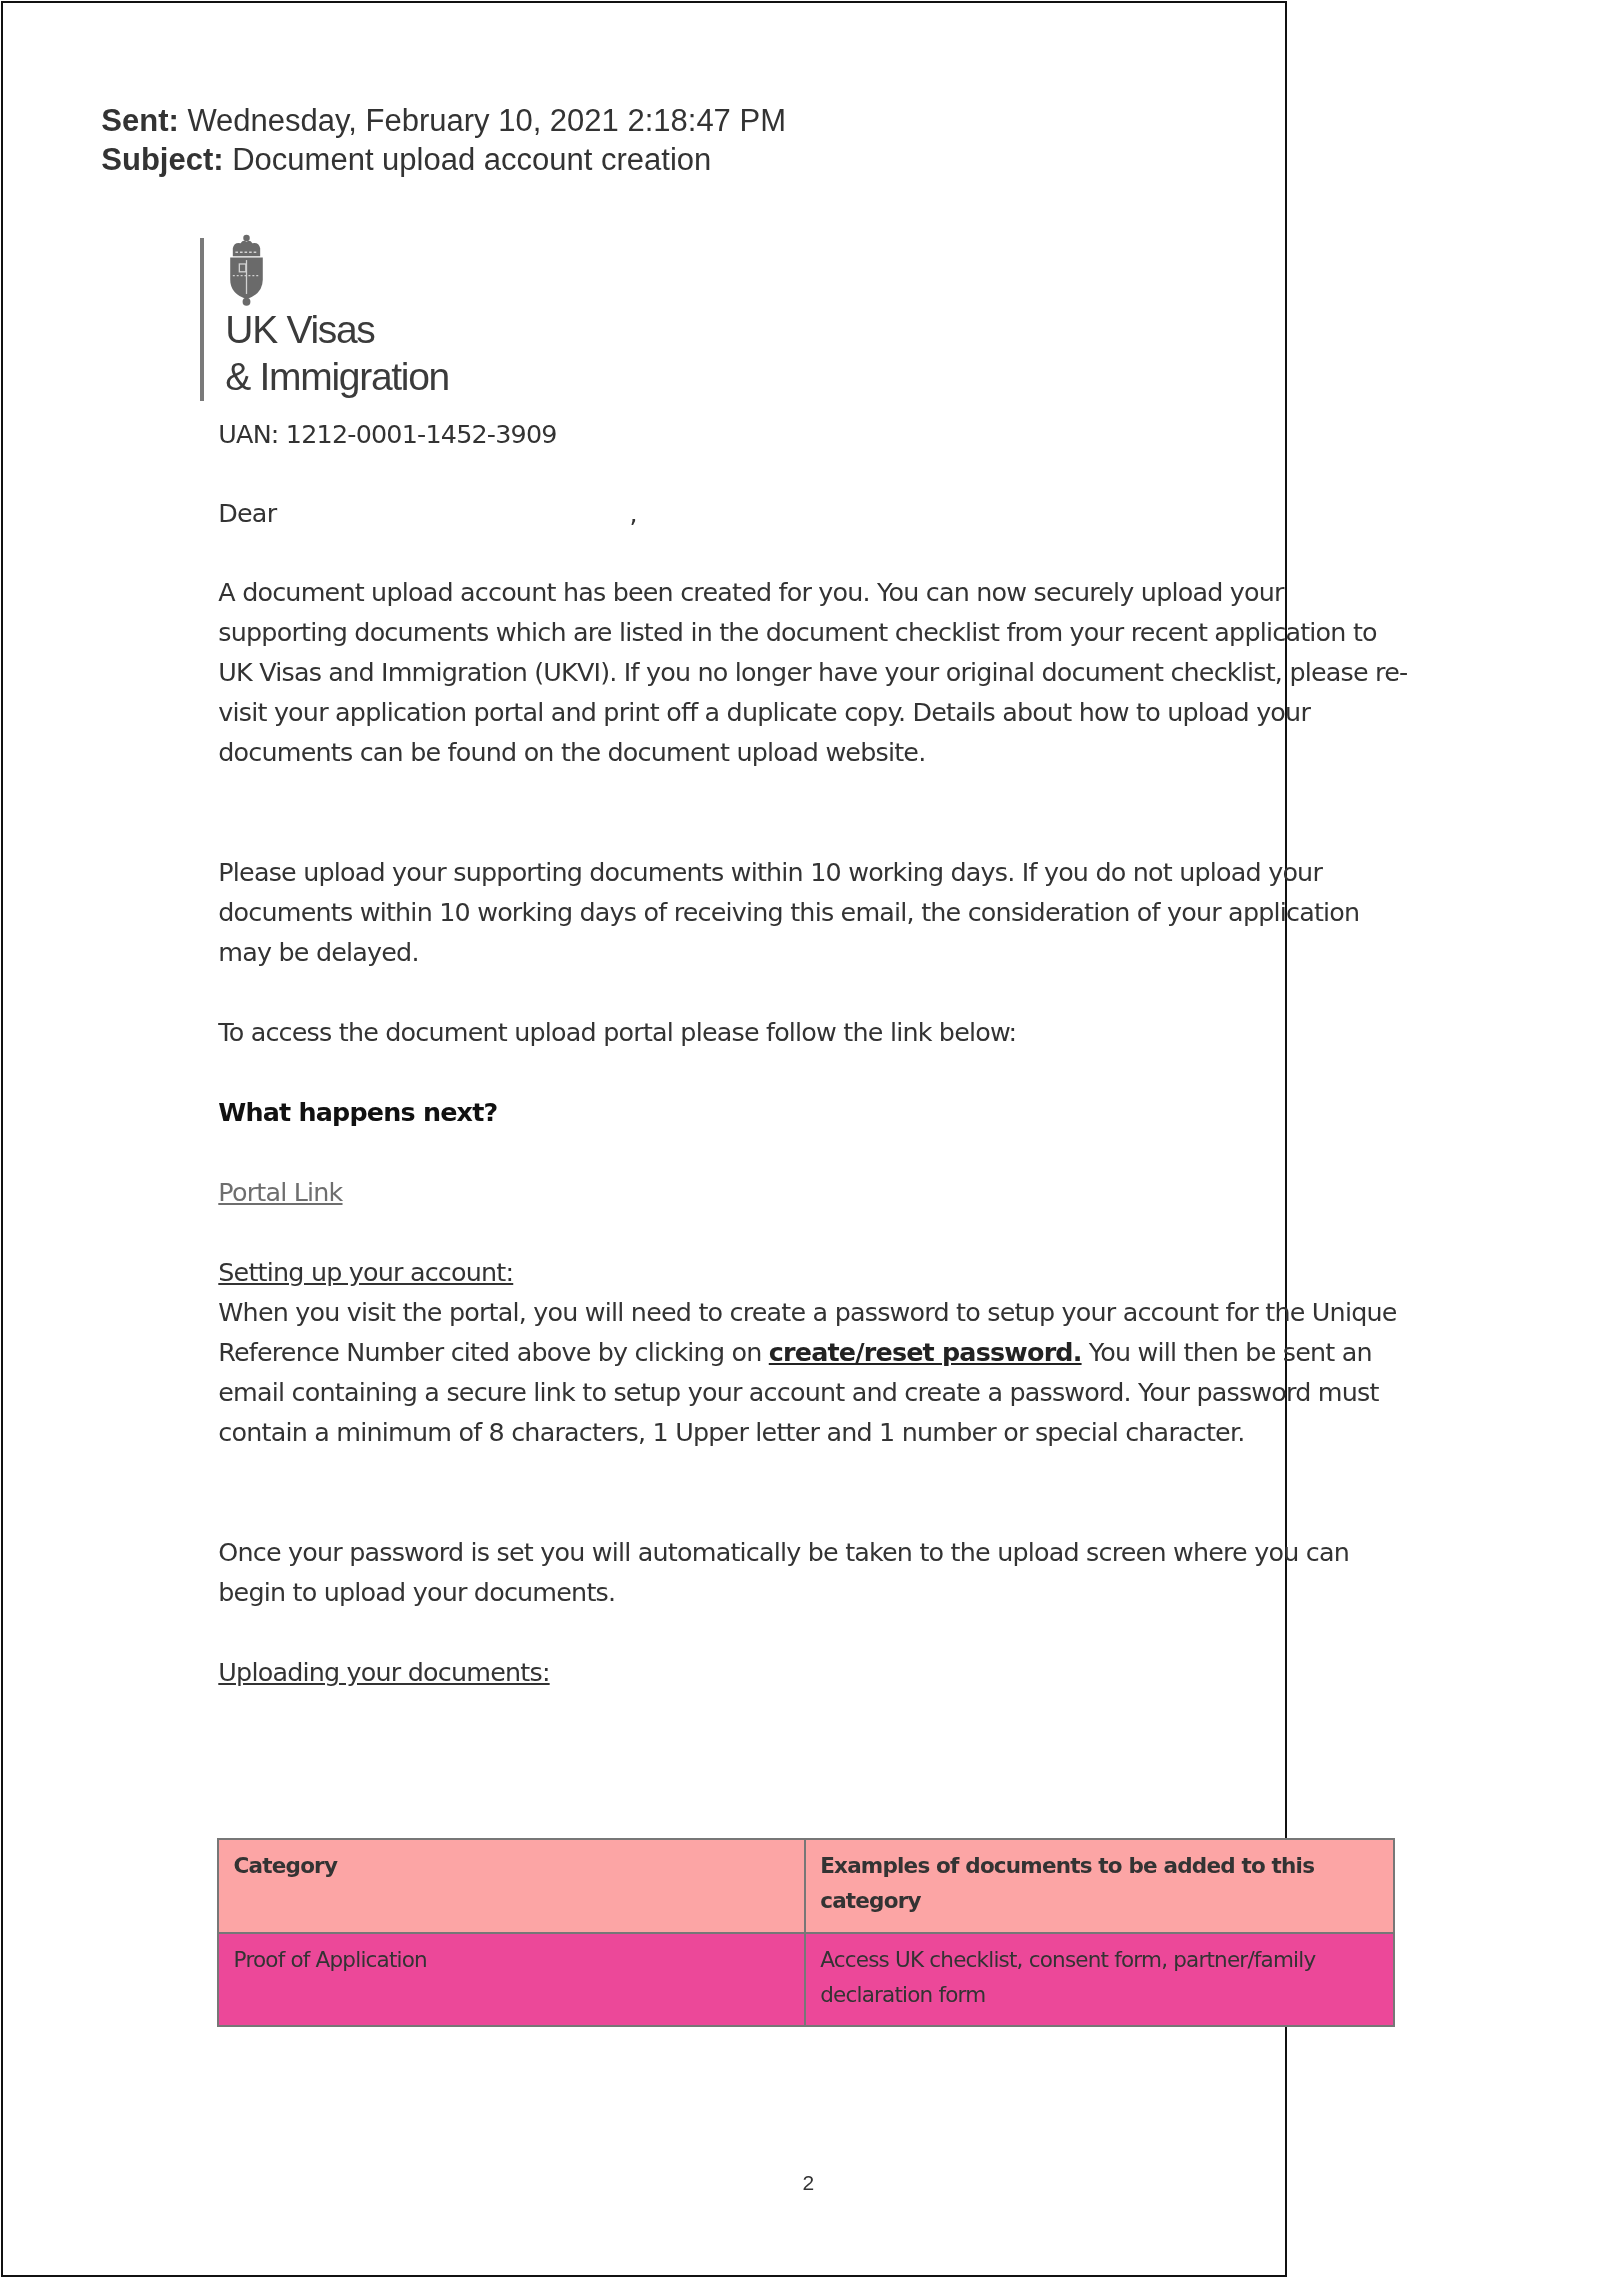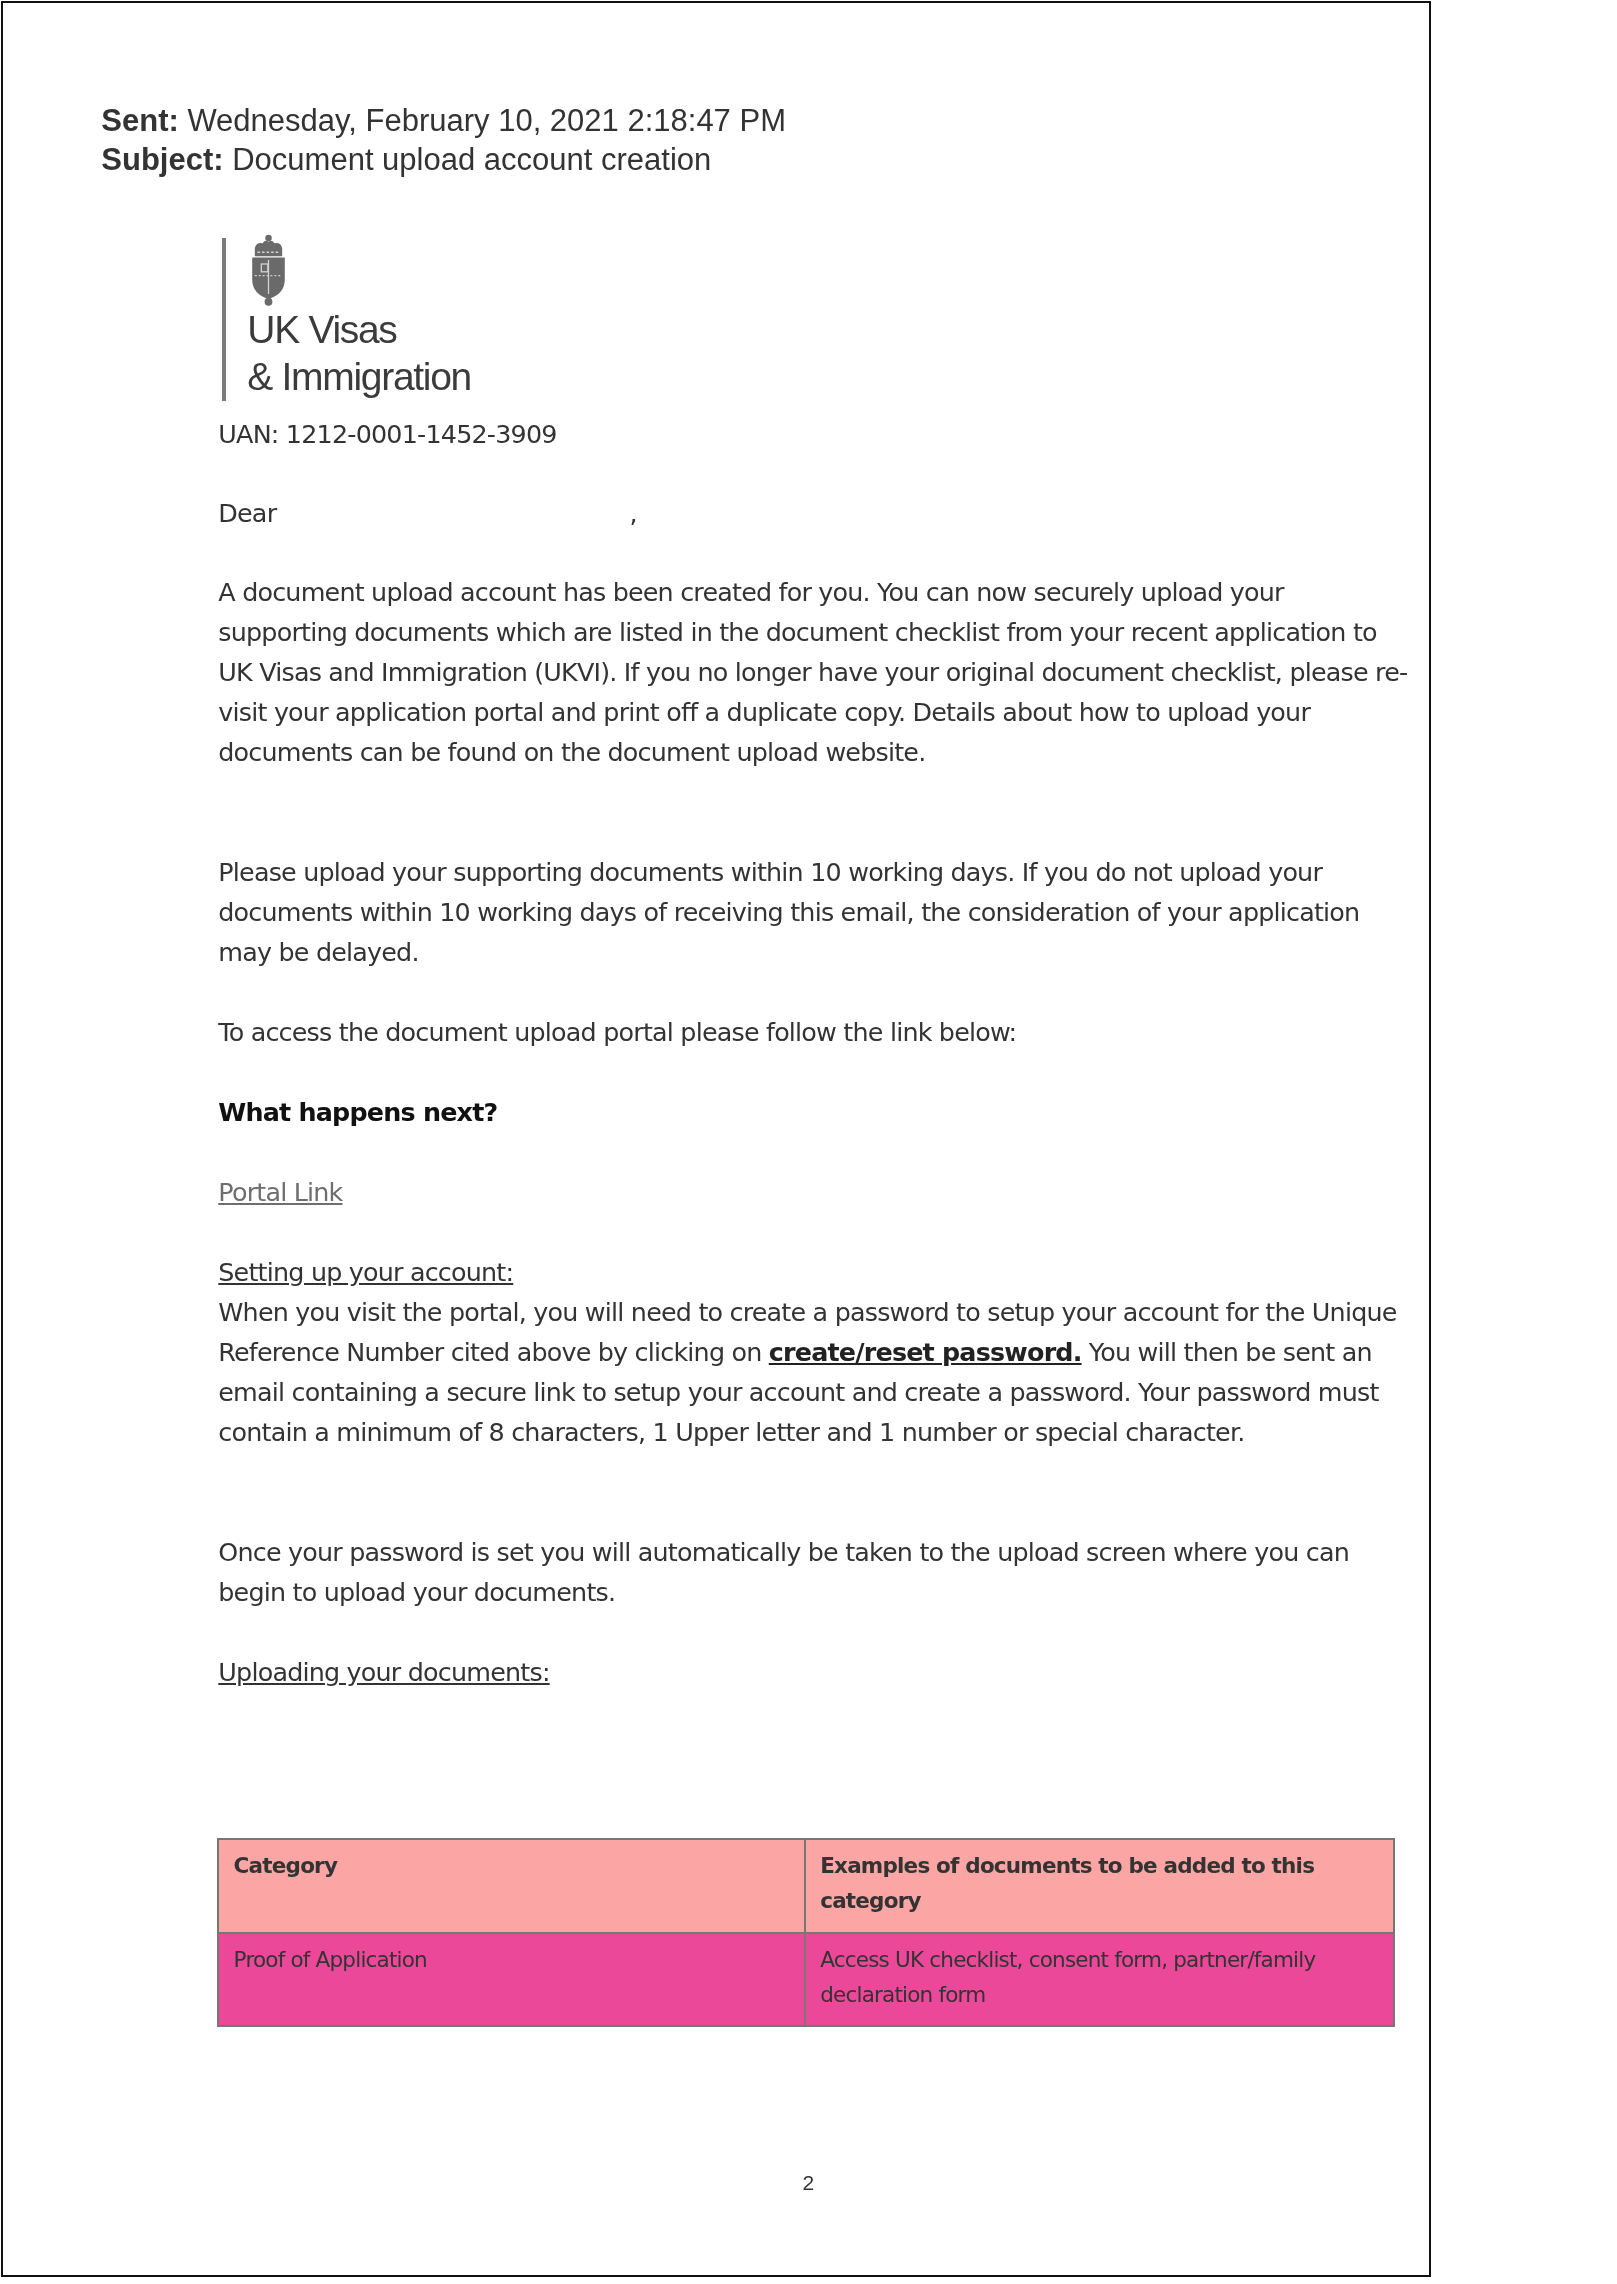--- a/index.html
+++ b/index.html
@@ -1,28 +1,28 @@
 <!DOCTYPE html>
 <html style="font-size:10.4px"><head>
 <meta charset="utf-8">
 <style>
   html, body { margin: 0; padding: 0; background: #ffffff; }
   body { width: 1617px; height: 2284px; position: relative; overflow: hidden; }
   .page {
-    position: absolute; left: 1.3px; top: 1.3px; width: 1430px; height: 2276px;
+    position: absolute; left: 1.3px; top: 1.3px; width: 1286px; height: 2276px;
     border: 2px solid #111; box-sizing: border-box; background: #fff;
   }
   .header-block {
     position: absolute; left: 98px; top: 98px;
     font-family: "Liberation Sans", sans-serif; font-size: 31px; color: #333;
     line-height: 39px;
   }
   .header-block .lbl { font-weight: bold; }
   .logo {
-    position: absolute; left: 219px; top: 231px; height: 168px; width: 326px; padding-left: 48px;
+    position: absolute; left: 197px; top: 231px; height: 168px; width: 326px; padding-left: 48px;
   }
   .logo .bar {
     position: absolute; left: 0; top: 3.3px; width: 3.3px; height: 163px; background: #7a7a7a;
   }
   .logo .crest { position: absolute; left: 25px; top: 0; width: 43px; height: 73px; }
   .logo .name {
     position: absolute; left: 25px; top: 72px;
     font-family: "Liberation Sans", sans-serif; font-size: 39px; color: #3b3b3b;
     line-height: 47px; letter-spacing: -1.3px;
   }

